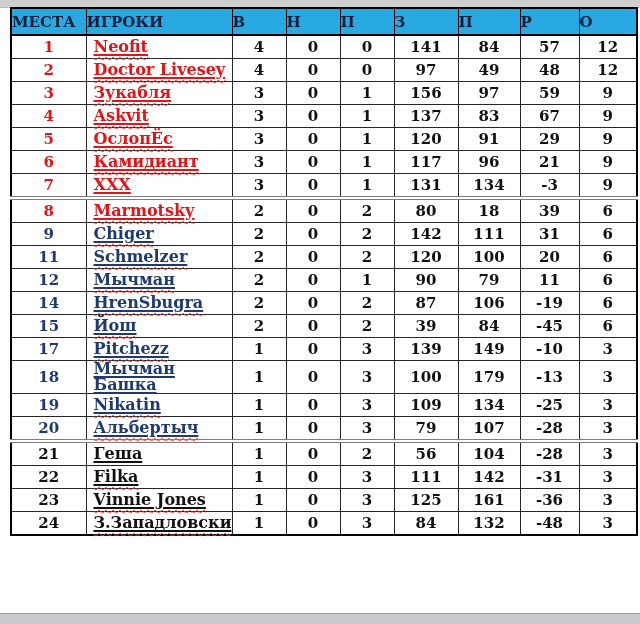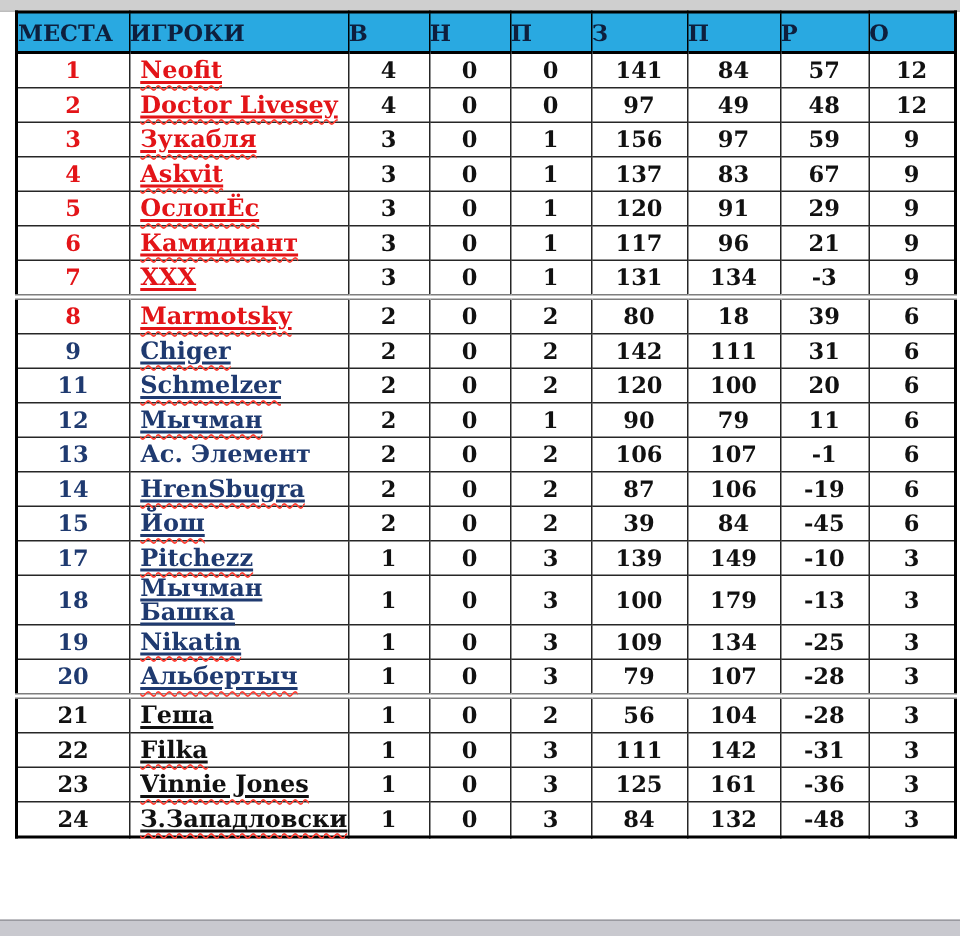--- a/index.html
+++ b/index.html
@@ -237,31 +237,20 @@
         <td class="name-cell"><span class="navy u"><span class="wavy">Мычман</span></span></td>
         <td>2</td>
         <td>0</td>
         <td>1</td>
         <td>90</td>
         <td>79</td>
         <td>11</td>
         <td>6</td>
       </tr>
       <tr>
-        <td class="place-cell navy">13</td>
-        <td class="name-cell"><span class="navy"><span>Ас. Элемент</span></span></td>
-        <td>2</td>
-        <td>0</td>
-        <td>2</td>
-        <td>106</td>
-        <td>107</td>
-        <td>-1</td>
-        <td>6</td>
-      </tr>
-      <tr>
         <td class="place-cell navy">14</td>
         <td class="name-cell"><span class="navy u"><span class="wavy">HrenSbugra</span></span></td>
         <td>2</td>
         <td>0</td>
         <td>2</td>
         <td>87</td>
         <td>106</td>
         <td>-19</td>
         <td>6</td>
       </tr>

